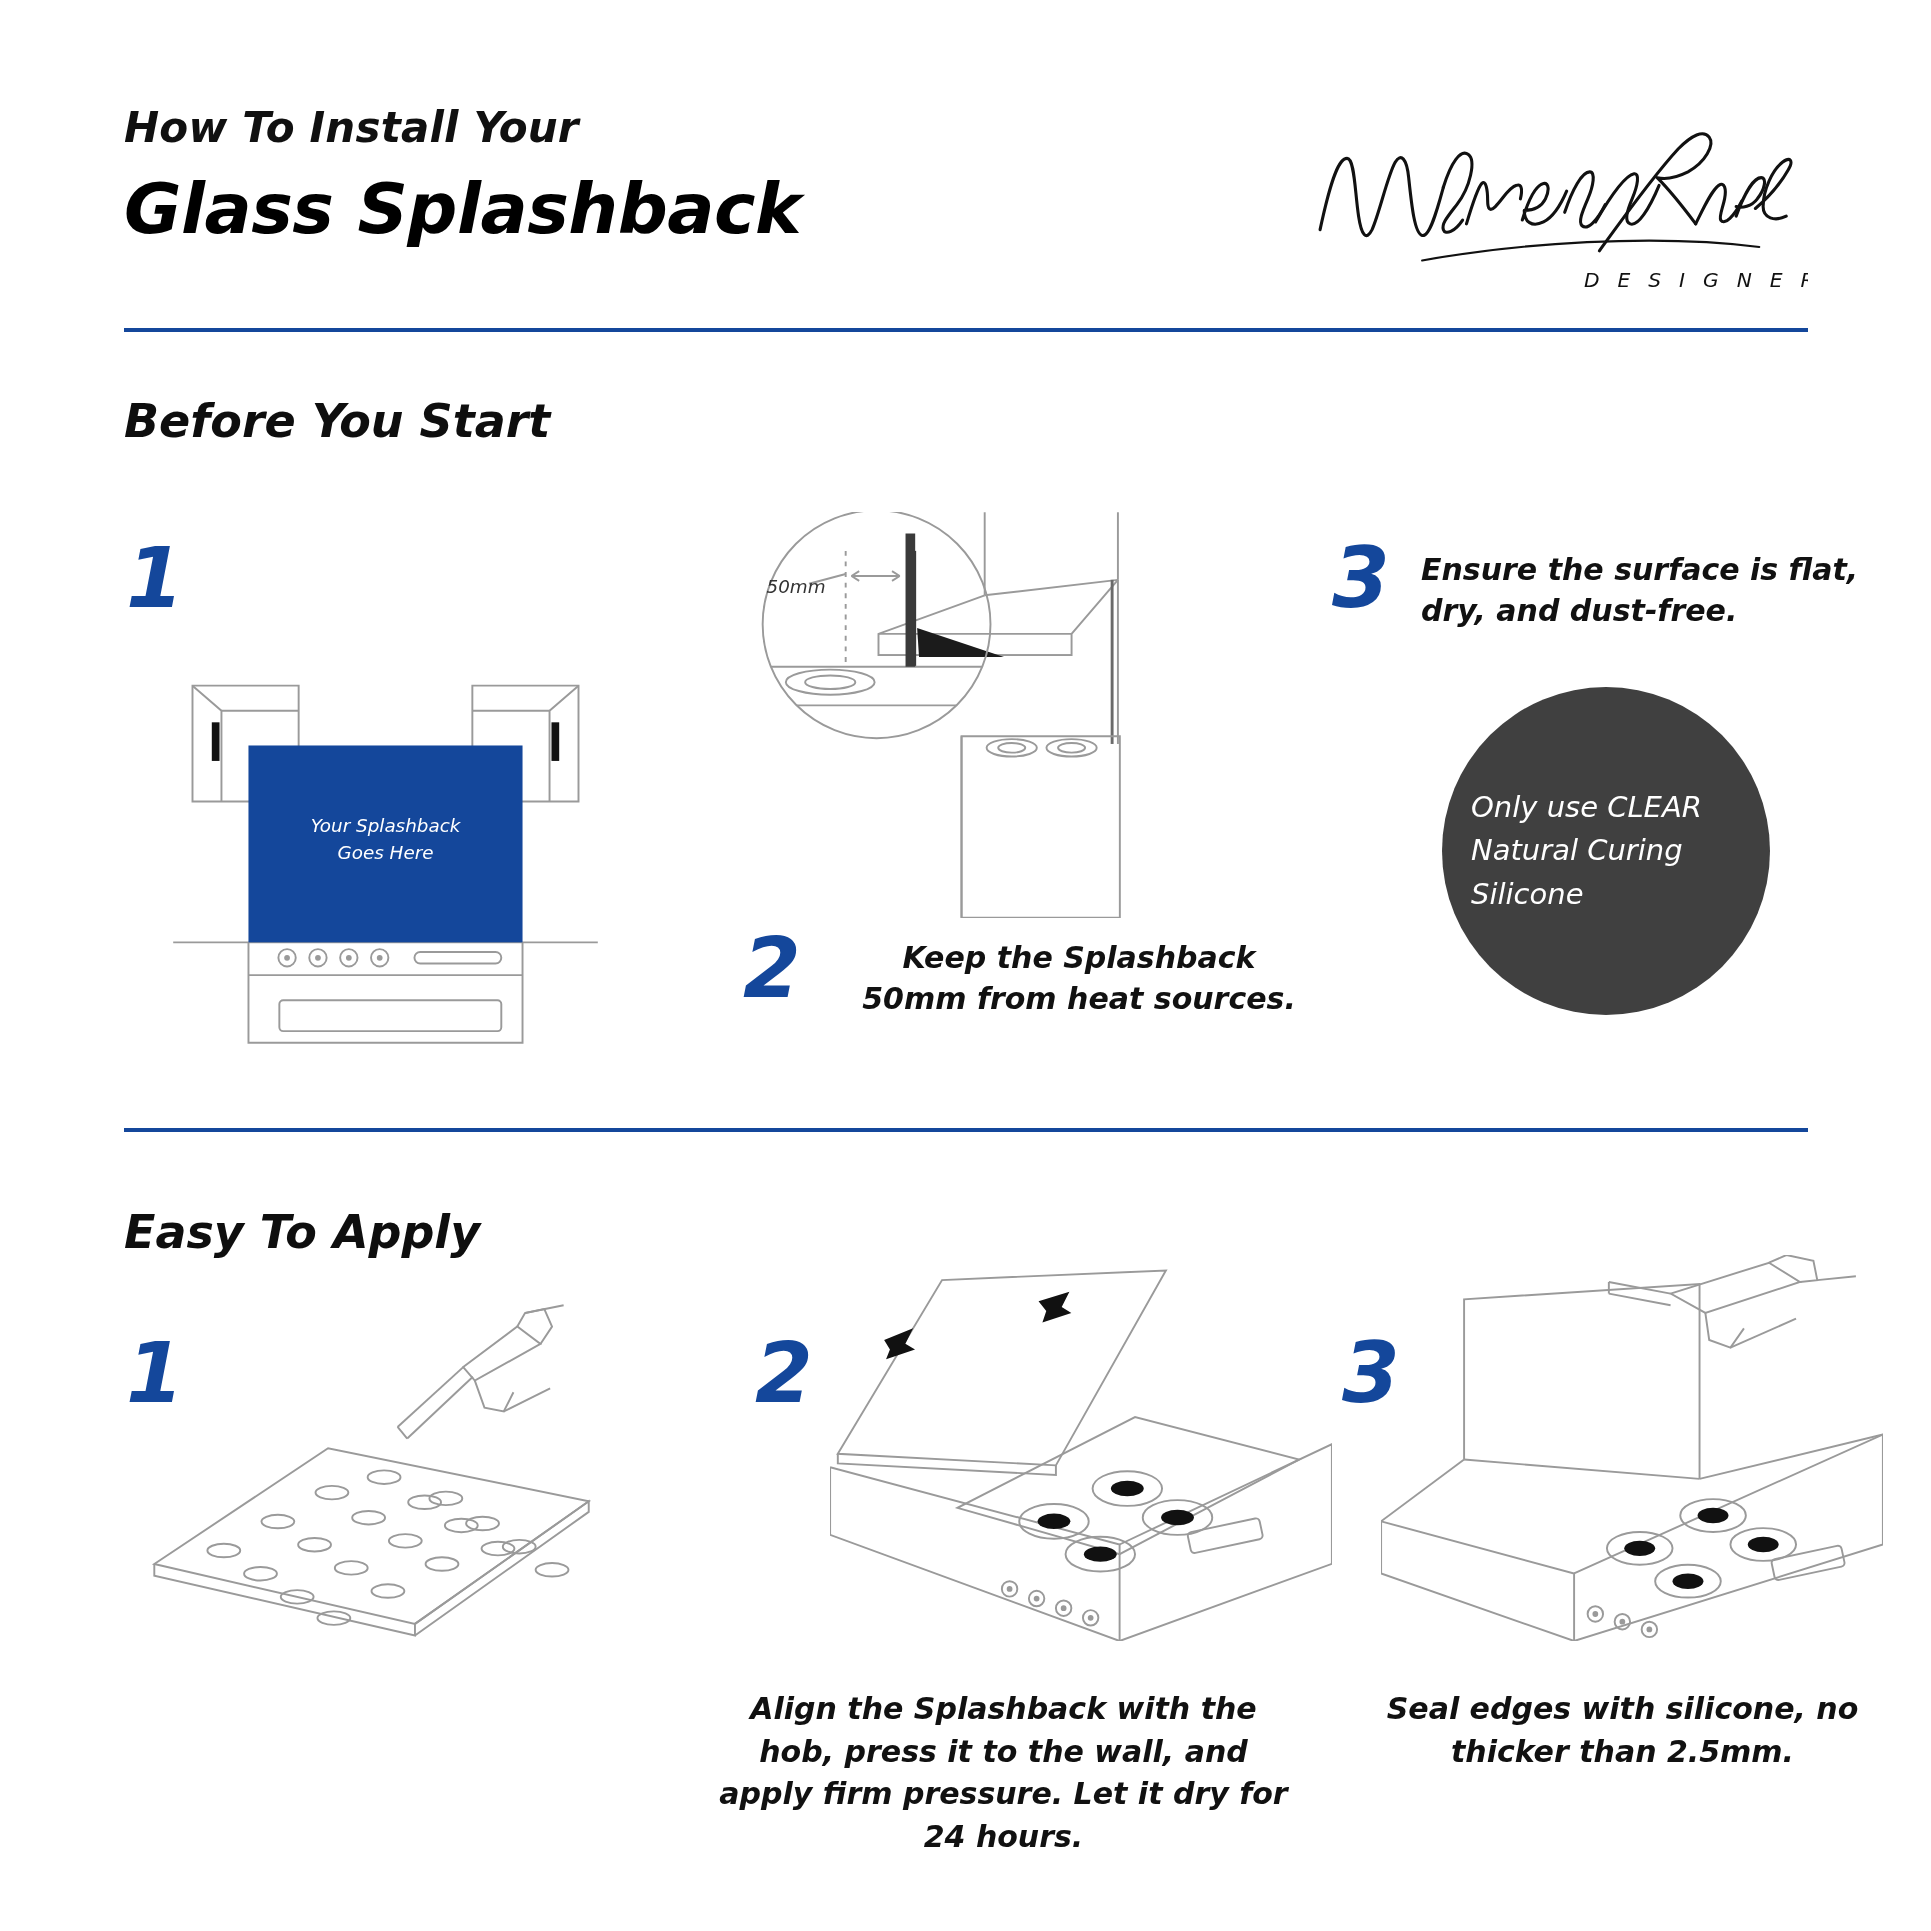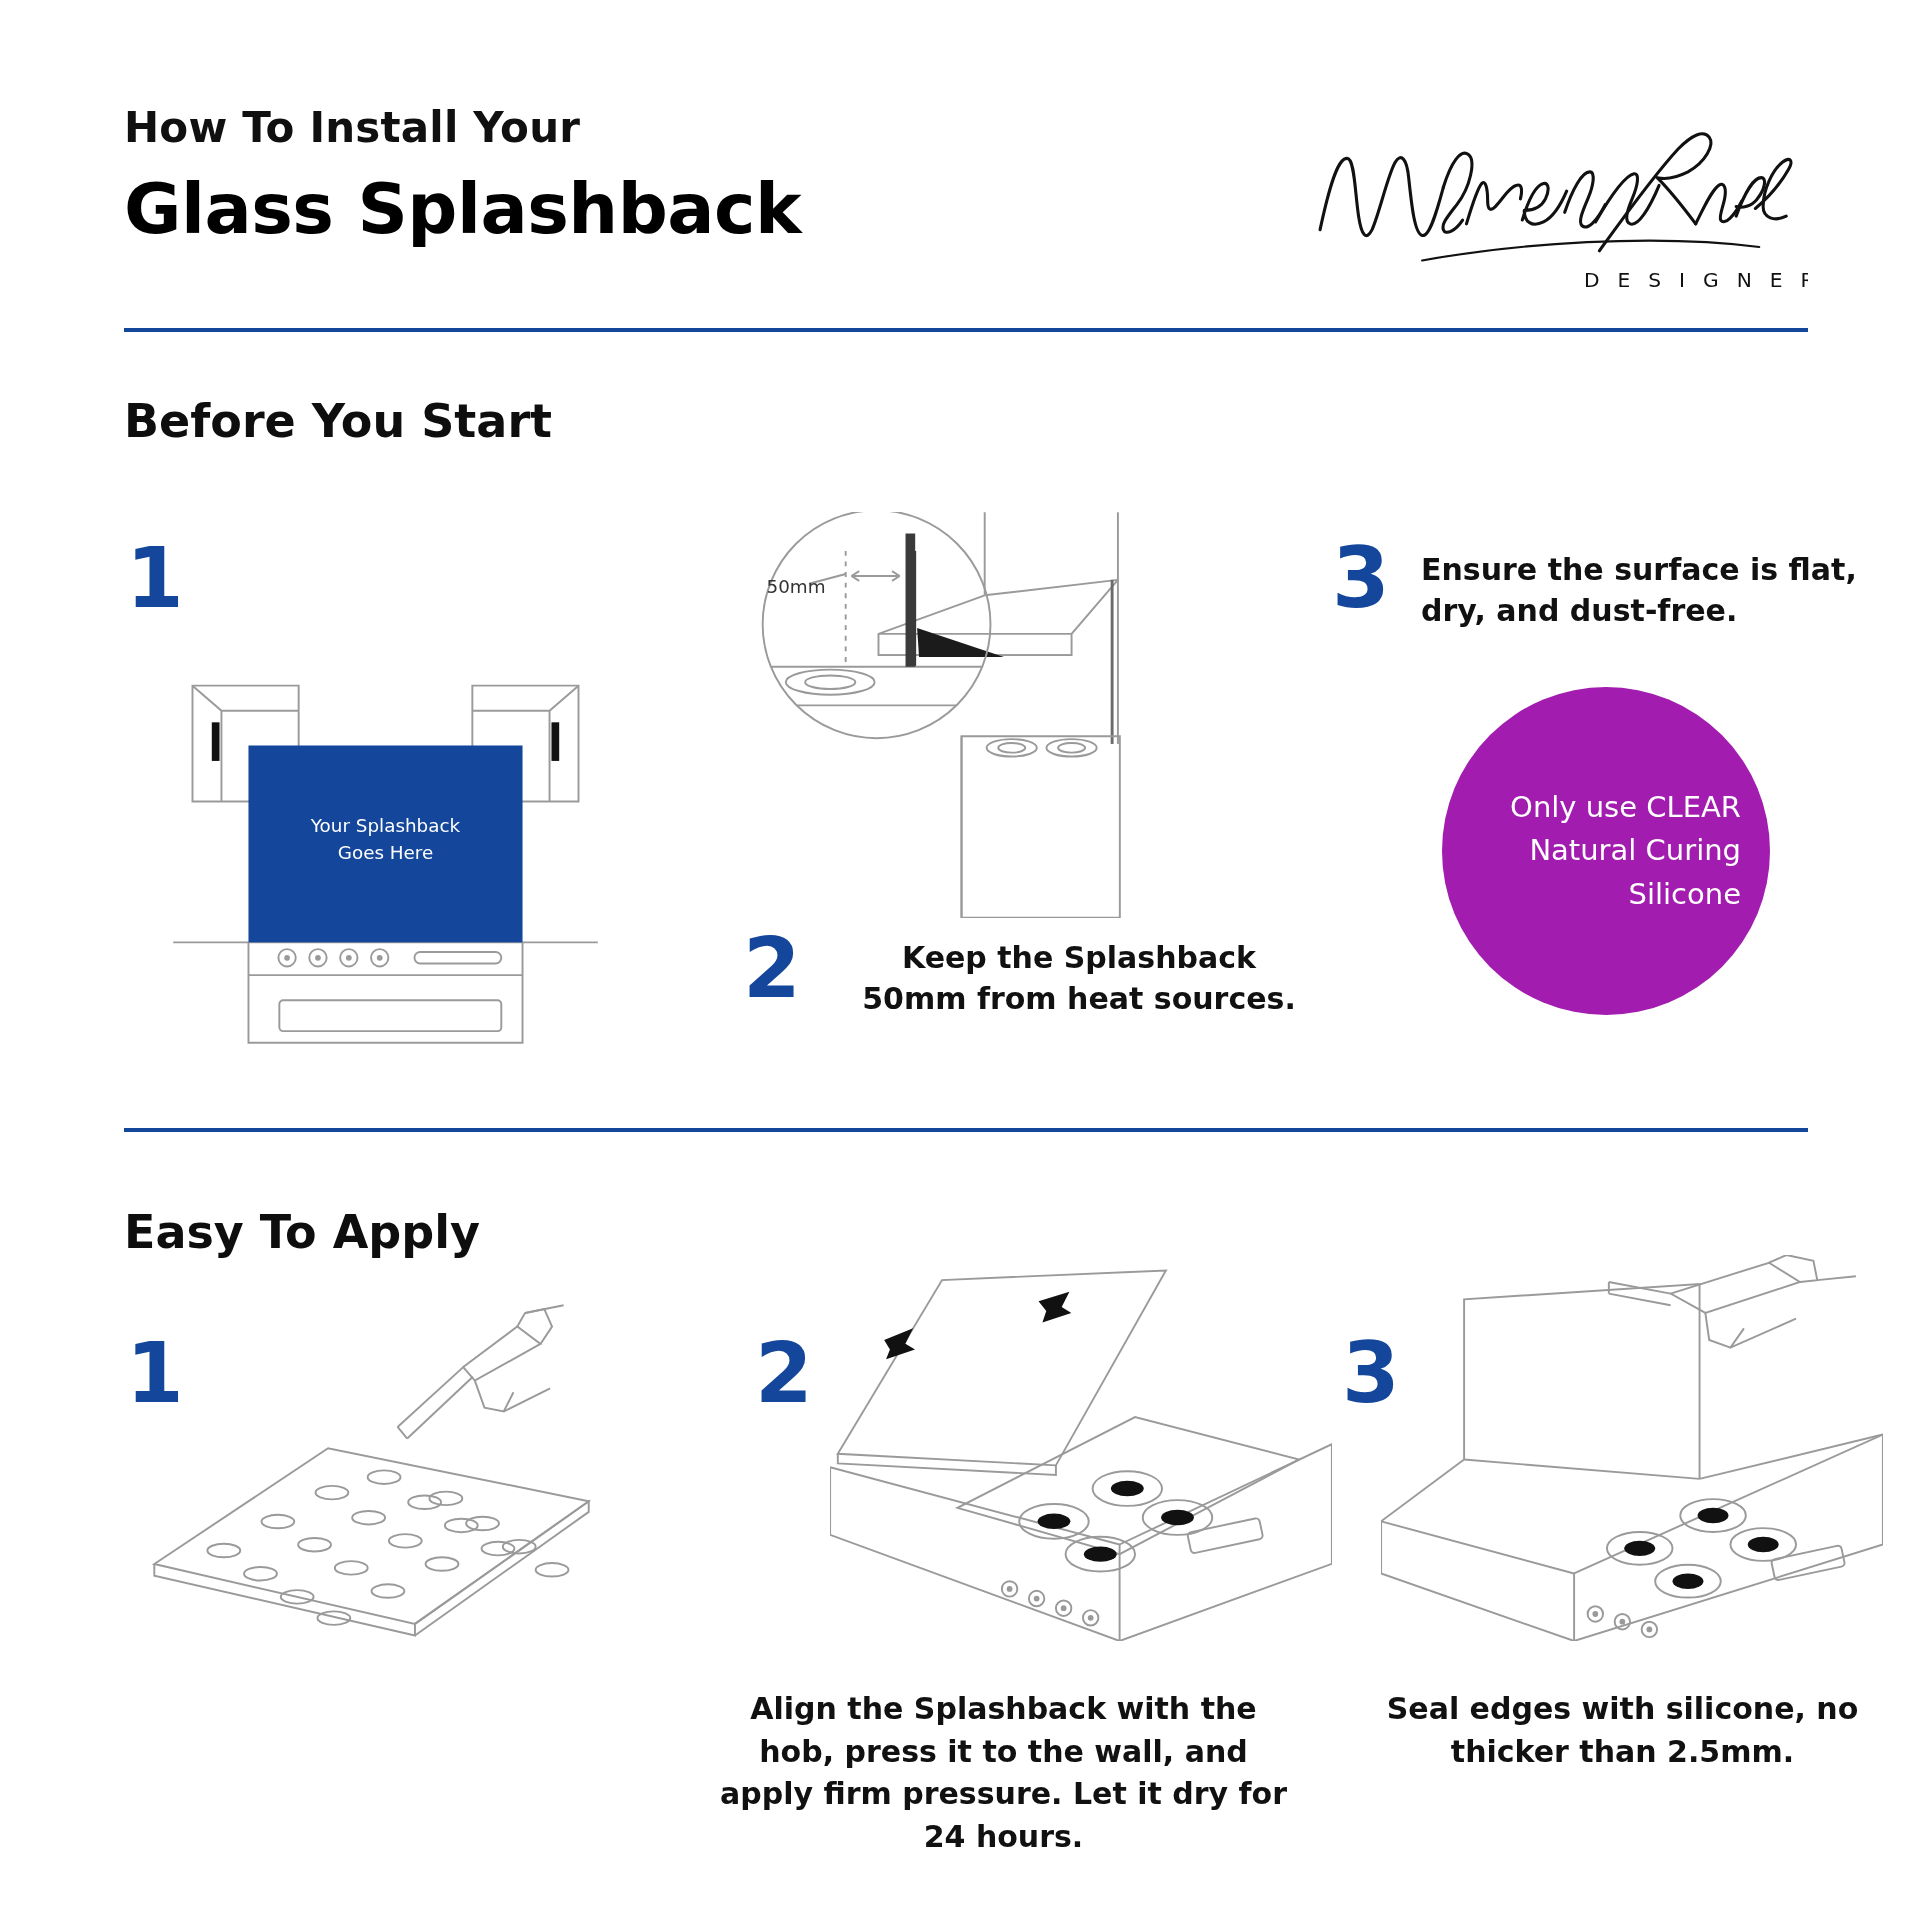--- a/index.html
+++ b/index.html
@@ -12,20 +12,21 @@
     height: 1931px;
     font-family: "DejaVu Sans", sans-serif;
     color: #111111;
     position: relative;
     overflow: hidden;
   }
   .page {
     position: absolute;
     inset: 0;
     padding: 16px;
+    font-style: italic;
   }
 
   
   .header {
     position: absolute;
     left: 124px;
     top: 106px;
     width: 1684px;
     height: 222px;
   }
@@ -104,26 +105,26 @@
   .art svg { display: block; }
 
   
   .blue-circle {
     position: absolute;
     left: 1442px;
     top: 687px;
     width: 328px;
     height: 328px;
     border-radius: 50%;
-    background: #a21caf;
+    background: #404040;
     color: #ffffff;
     display: flex;
     align-items: center;
     justify-content: center;
-    text-align: right;
+    text-align: left;
     font-size: 29px;
     line-height: 1.5;
     padding: 0 29px;
     box-sizing: border-box;
   }
 
   
   .panel-label {
     fill: #ffffff;
     font-size: 19px;

